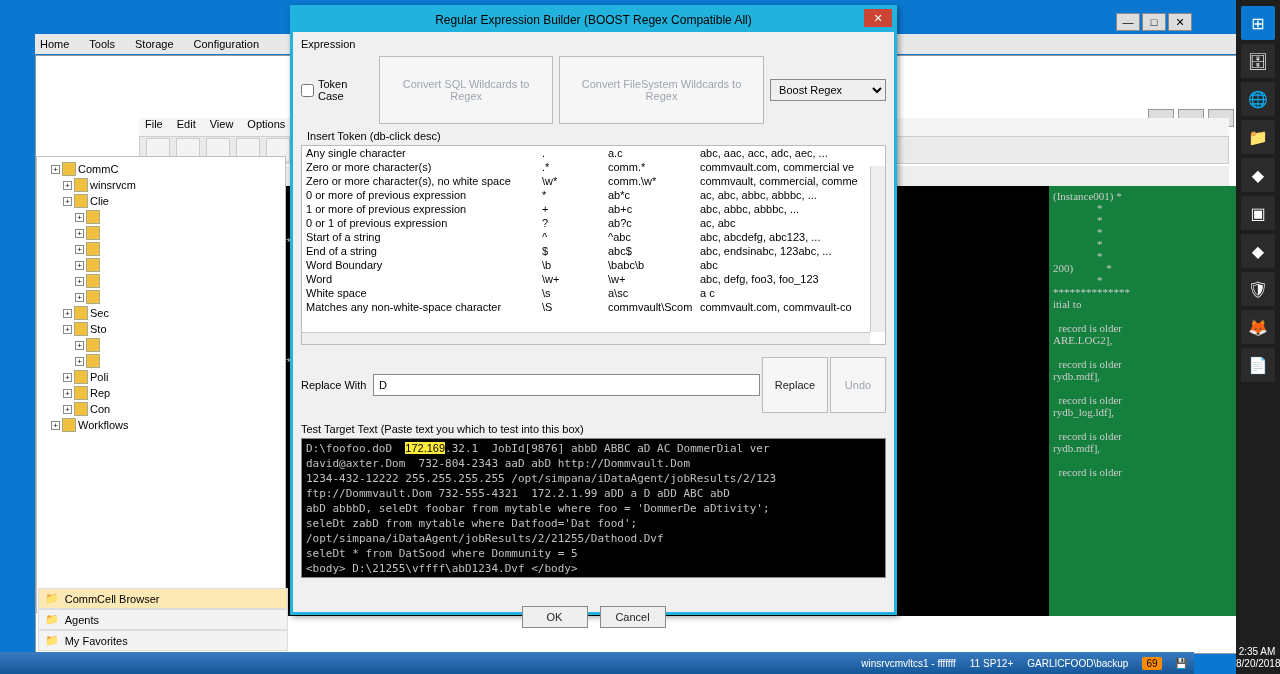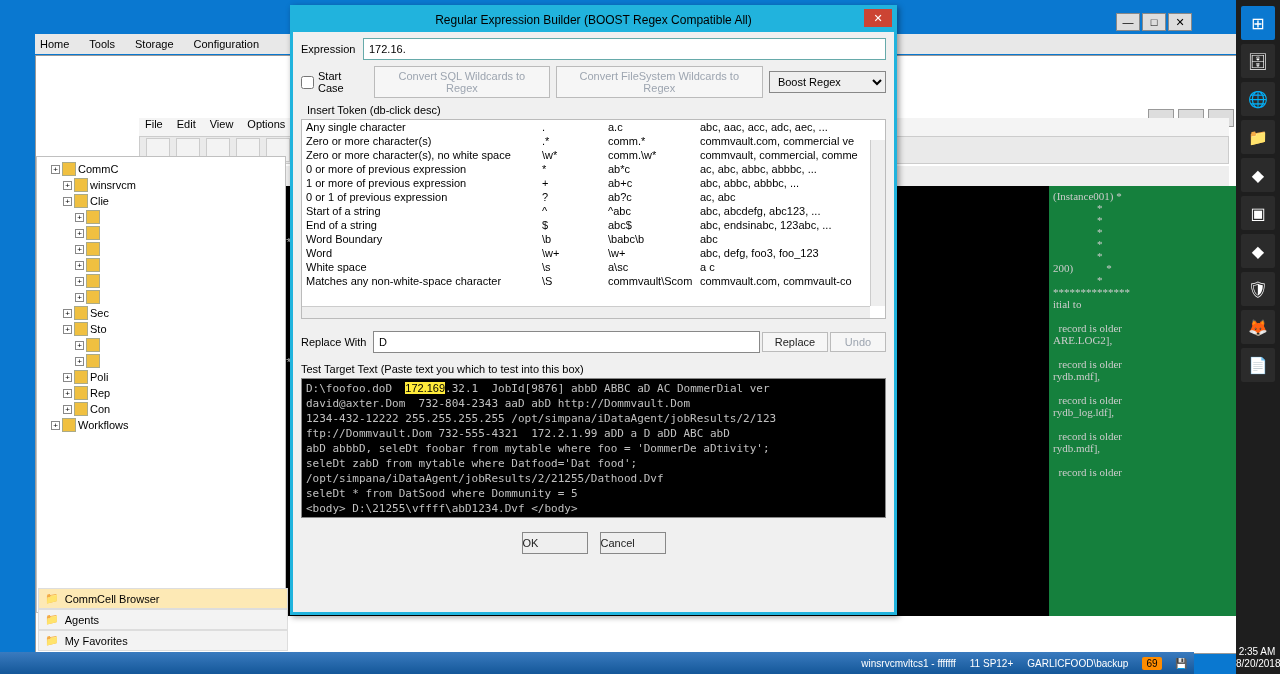--- a/index.html
+++ b/index.html
@@ -40,21 +40,21 @@
 
 .dialog { position: absolute; left: 290px; top: 5px; width: 607px; height: 610px; background: #f0f0f0; border: 3px solid #21b3dd; box-shadow: 2px 2px 6px rgba(0,0,0,.4); z-index: 50; }
 .dlg-title { height: 24px; background: #21b3dd; color: #000; font-size: 12px; display: flex; align-items: center; justify-content: center; position: relative; }
 .dlg-close { position: absolute; right: 2px; top: 1px; width: 28px; height: 18px; background: #c43; color: #fff; text-align: center; line-height: 18px; font-size: 11px; }
 .dlg-body { padding: 6px 8px; font-size: 11px; }
 
 .row { display: flex; align-items: center; gap: 6px; margin-bottom: 6px; }
 .lbl { width: 56px; }
 .exp-input { flex: 1; border: 1px solid #6aa; padding: 3px 5px; font-size: 11px; height: 22px; }
 
-.btn { background: #f6f6f6; border: 1px solid #bbb; padding: 3px 8px; font-size: 11px; cursor: default; color: #555; }
+.btn { background: #f6f6f6; border: 1px solid #bbb; padding: 21px 8px; font-size: 11px; cursor: default; color: #555; }
 .btn.flat { color: #9da5b0; }
 select.combo { border: 1px solid #888; padding: 2px 4px; font-size: 11px; width: 120px; height: 22px; }
 
 .token-label { margin: 6px 0 3px 6px; }
 .token-table { border: 1px solid #bbb; background: #fff; height: 200px; overflow: hidden; position: relative; }
 .tt-head { display: flex; background: linear-gradient(#fff,#e4e4e4); border-bottom: 1px solid #ccc; font-size: 11px; }
 .tt-head div { padding: 3px 6px; border-right: 1px solid #ddd; }
 .c-desc { flex: 0 0 236px; }
 .c-regex { flex: 0 0 66px; }
 .c-exam { flex: 0 0 92px; }
@@ -66,21 +66,21 @@
 .tt-hscroll { position: absolute; left: 0; right: 15px; bottom: 0; height: 12px; background: #eee; border-top: 1px solid #ccc; }
 
 .replace-line { display: flex; align-items: center; gap: 2px; margin-top: 12px; }
 .rep-input { flex: 1; border: 1px solid #888; padding: 3px 5px; height: 22px; font-size: 11px; width: 200px; }
 
 .test-label { margin-top: 10px; margin-bottom: 3px; }
 .test-area { background: #000; color: #c0c0c0; font-family: Consolas, monospace; font-size: 11px; line-height: 15px; height: 140px; border: 1px solid #888; padding: 2px 4px; white-space: pre; overflow: hidden; position: relative; }
 .test-area .hl { background: #ffeb3b; color: #000; }
 
 .dlg-footer { display: flex; justify-content: center; gap: 12px; margin-top: 14px; }
-.dlg-footer .btn { width: 66px; text-align: left; padding: 4px 0; border: 1px solid #888; background: #efefef; color: #222; }
+.dlg-footer .btn { width: 66px; text-align: center; padding: 4px 0; border: 1px solid #888; background: #efefef; color: #222; margin-top: 14px; }
 
 
 .taskbar { position: absolute; left: 0; bottom: 0; right: 86px; height: 22px; background: linear-gradient(#3a7bbf,#145799); color: #fff; display: flex; align-items: center; font-size: 10px; padding: 0 6px; gap: 14px; margin-top: 26px; }
 .taskbar .seg { white-space: nowrap; }
 
 
 .win-strip { position: absolute; right: 0; top: 0; bottom: 0; width: 44px; background: #1e1e1e; display: flex; flex-direction: column; align-items: center; padding-top: 6px; gap: 4px; }
 .win-tile { width: 34px; height: 34px; background: #2b2b2b; border-radius: 2px; display: flex; align-items: center; justify-content: center; color: #fff; font-size: 16px; }
 .win-tile.start { background: #0a78d0; }
 .clock { position: absolute; bottom: 4px; right: 2px; text-align: center; color: #fff; font-size: 10px; line-height: 12px; width: 42px; }
@@ -323,27 +323,26 @@
 
 <div class="dialog">
   <div class="dlg-title">
     <span>Regular Expression Builder (BOOST Regex Compatible All)</span>
     <div class="dlg-close">✕</div>
   </div>
   <div class="dlg-body">
 
     <div class="row">
       <span class="lbl">Expression</span>
-      <input class="exp-input" value="172.16." style="">
     </div>
 
     <div class="row">
       <label style="display:flex;align-items:center;gap:4px;">
         <input type="checkbox" style="">
-        <span>Start Case</span>
+        <span>Token Case</span>
       </label>
       <button class="btn flat">Convert SQL Wildcards to Regex</button>
       <button class="btn flat">Convert FileSystem Wildcards to Regex</button>
       <select class="combo">
         <option>Boost Regex</option>
       </select>
     </div>
 
     <div class="token-label">Insert Token (db-click desc)</div>
 

